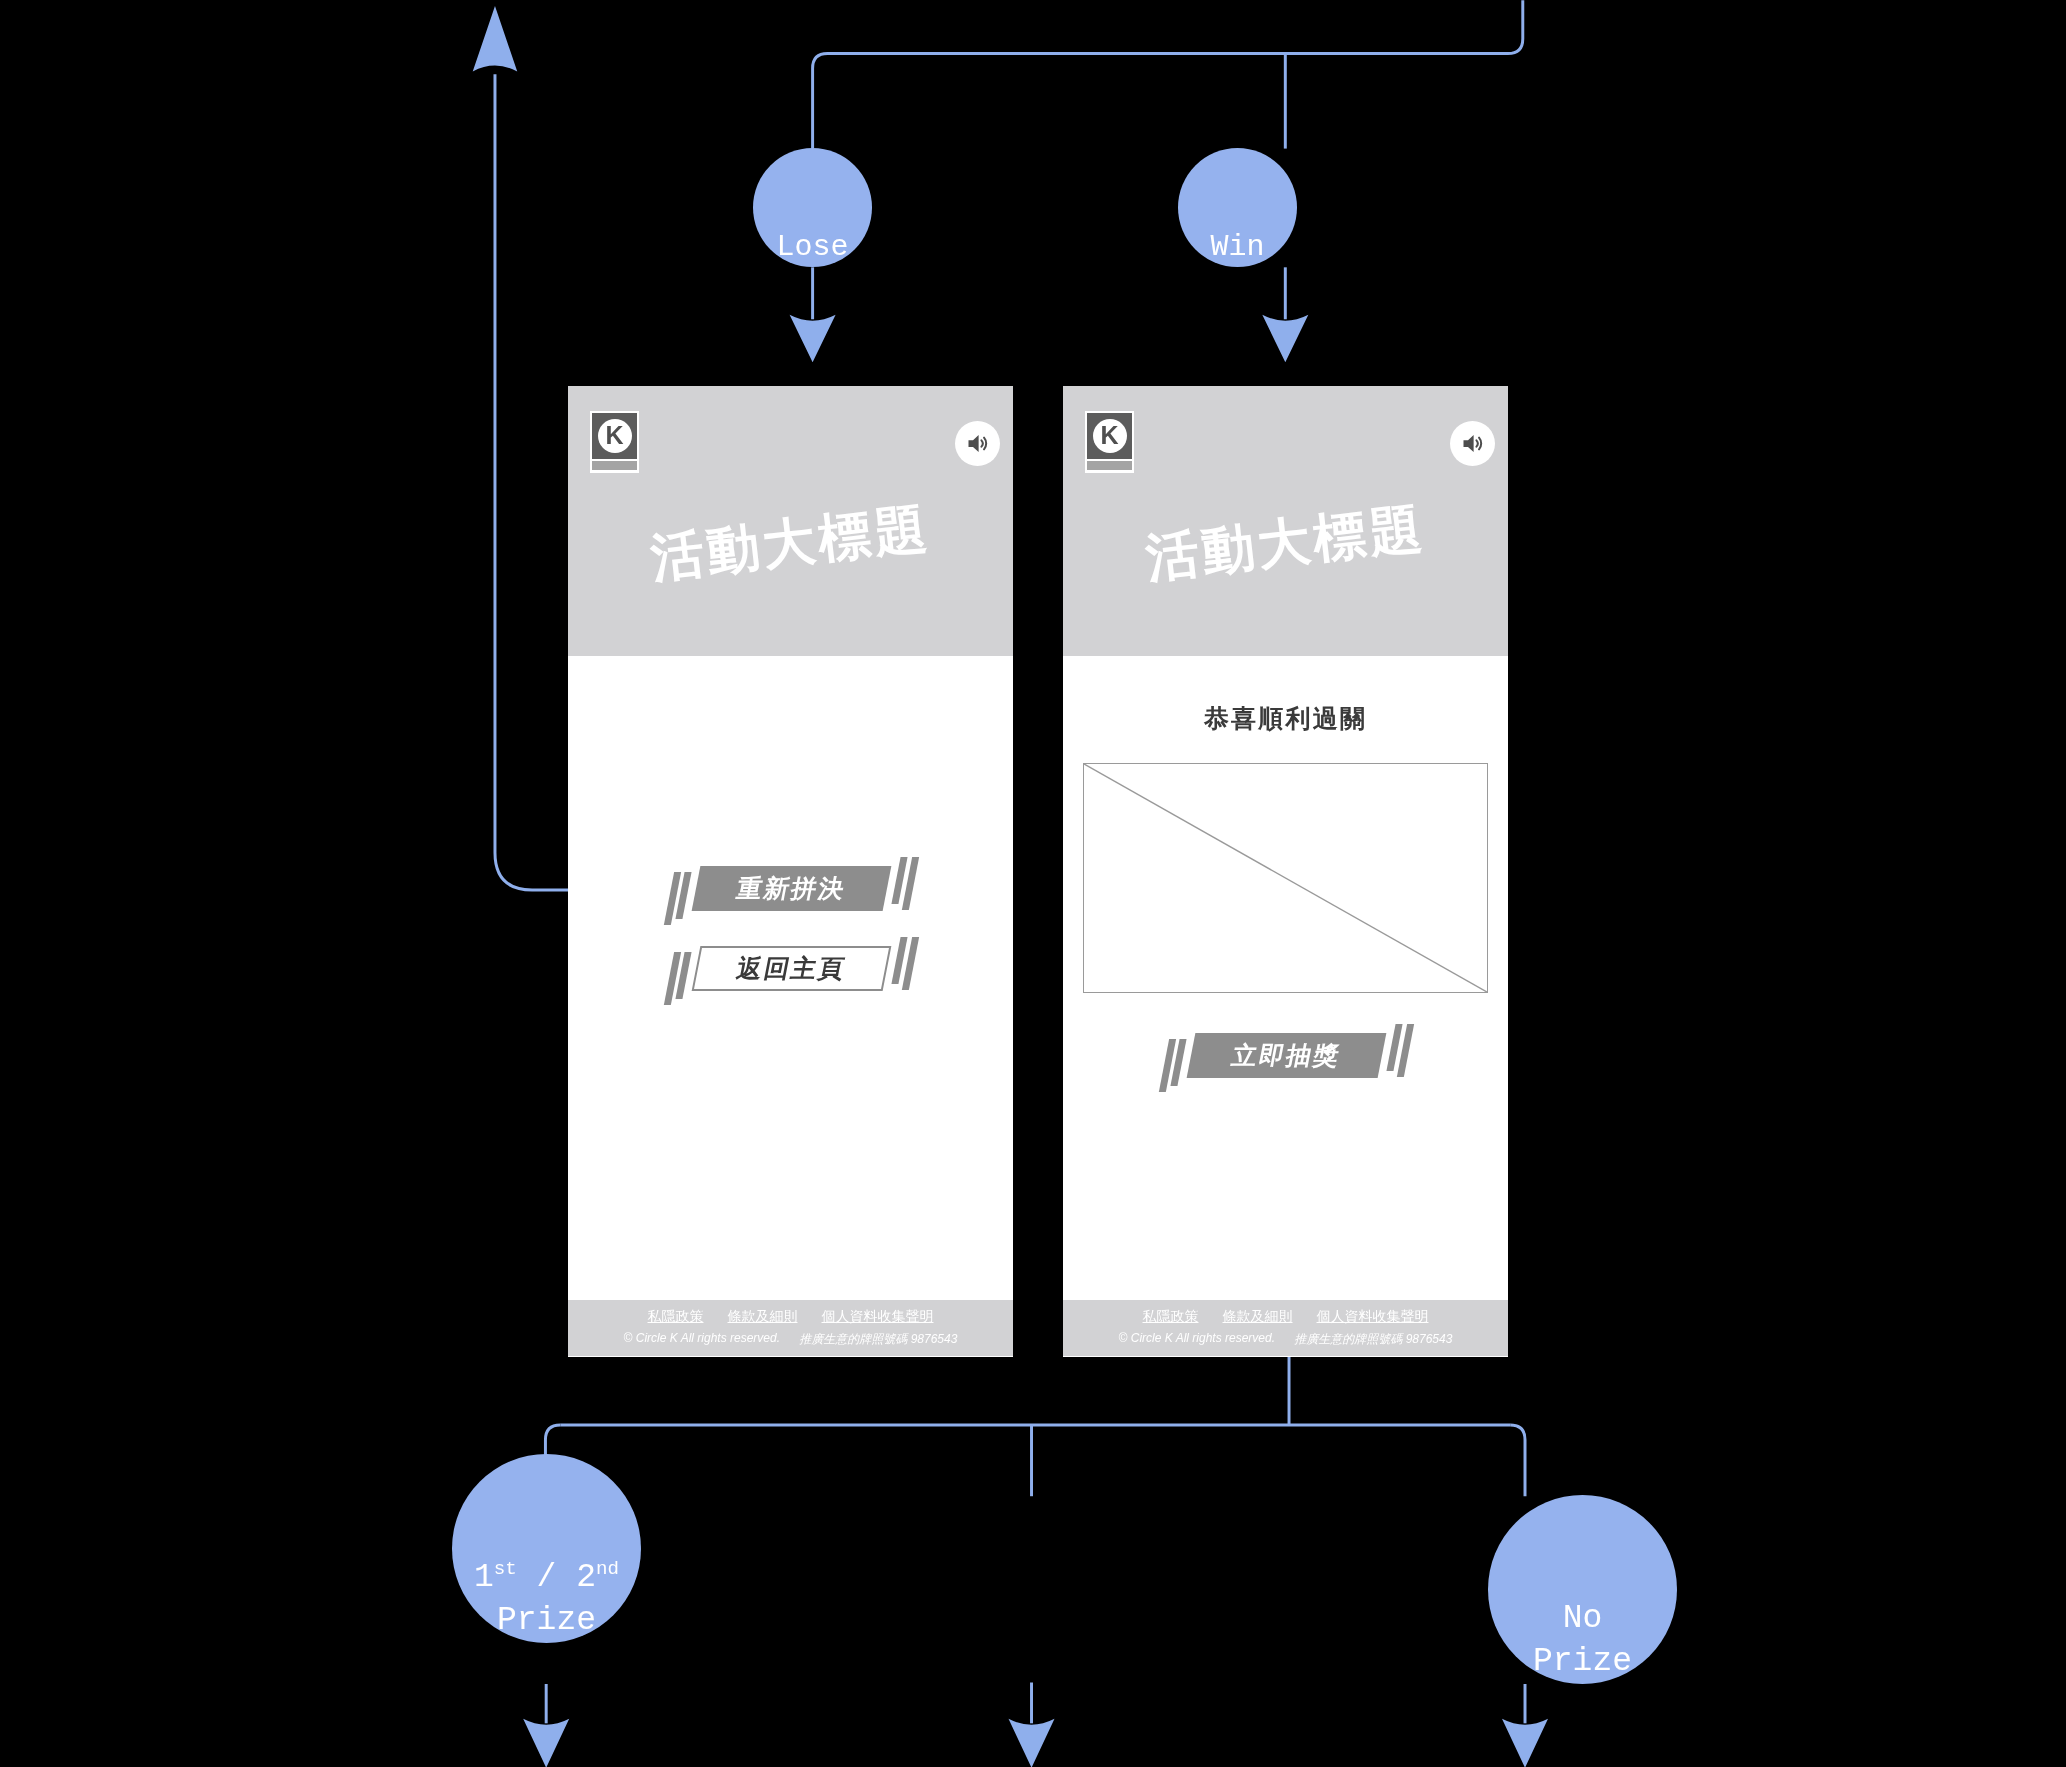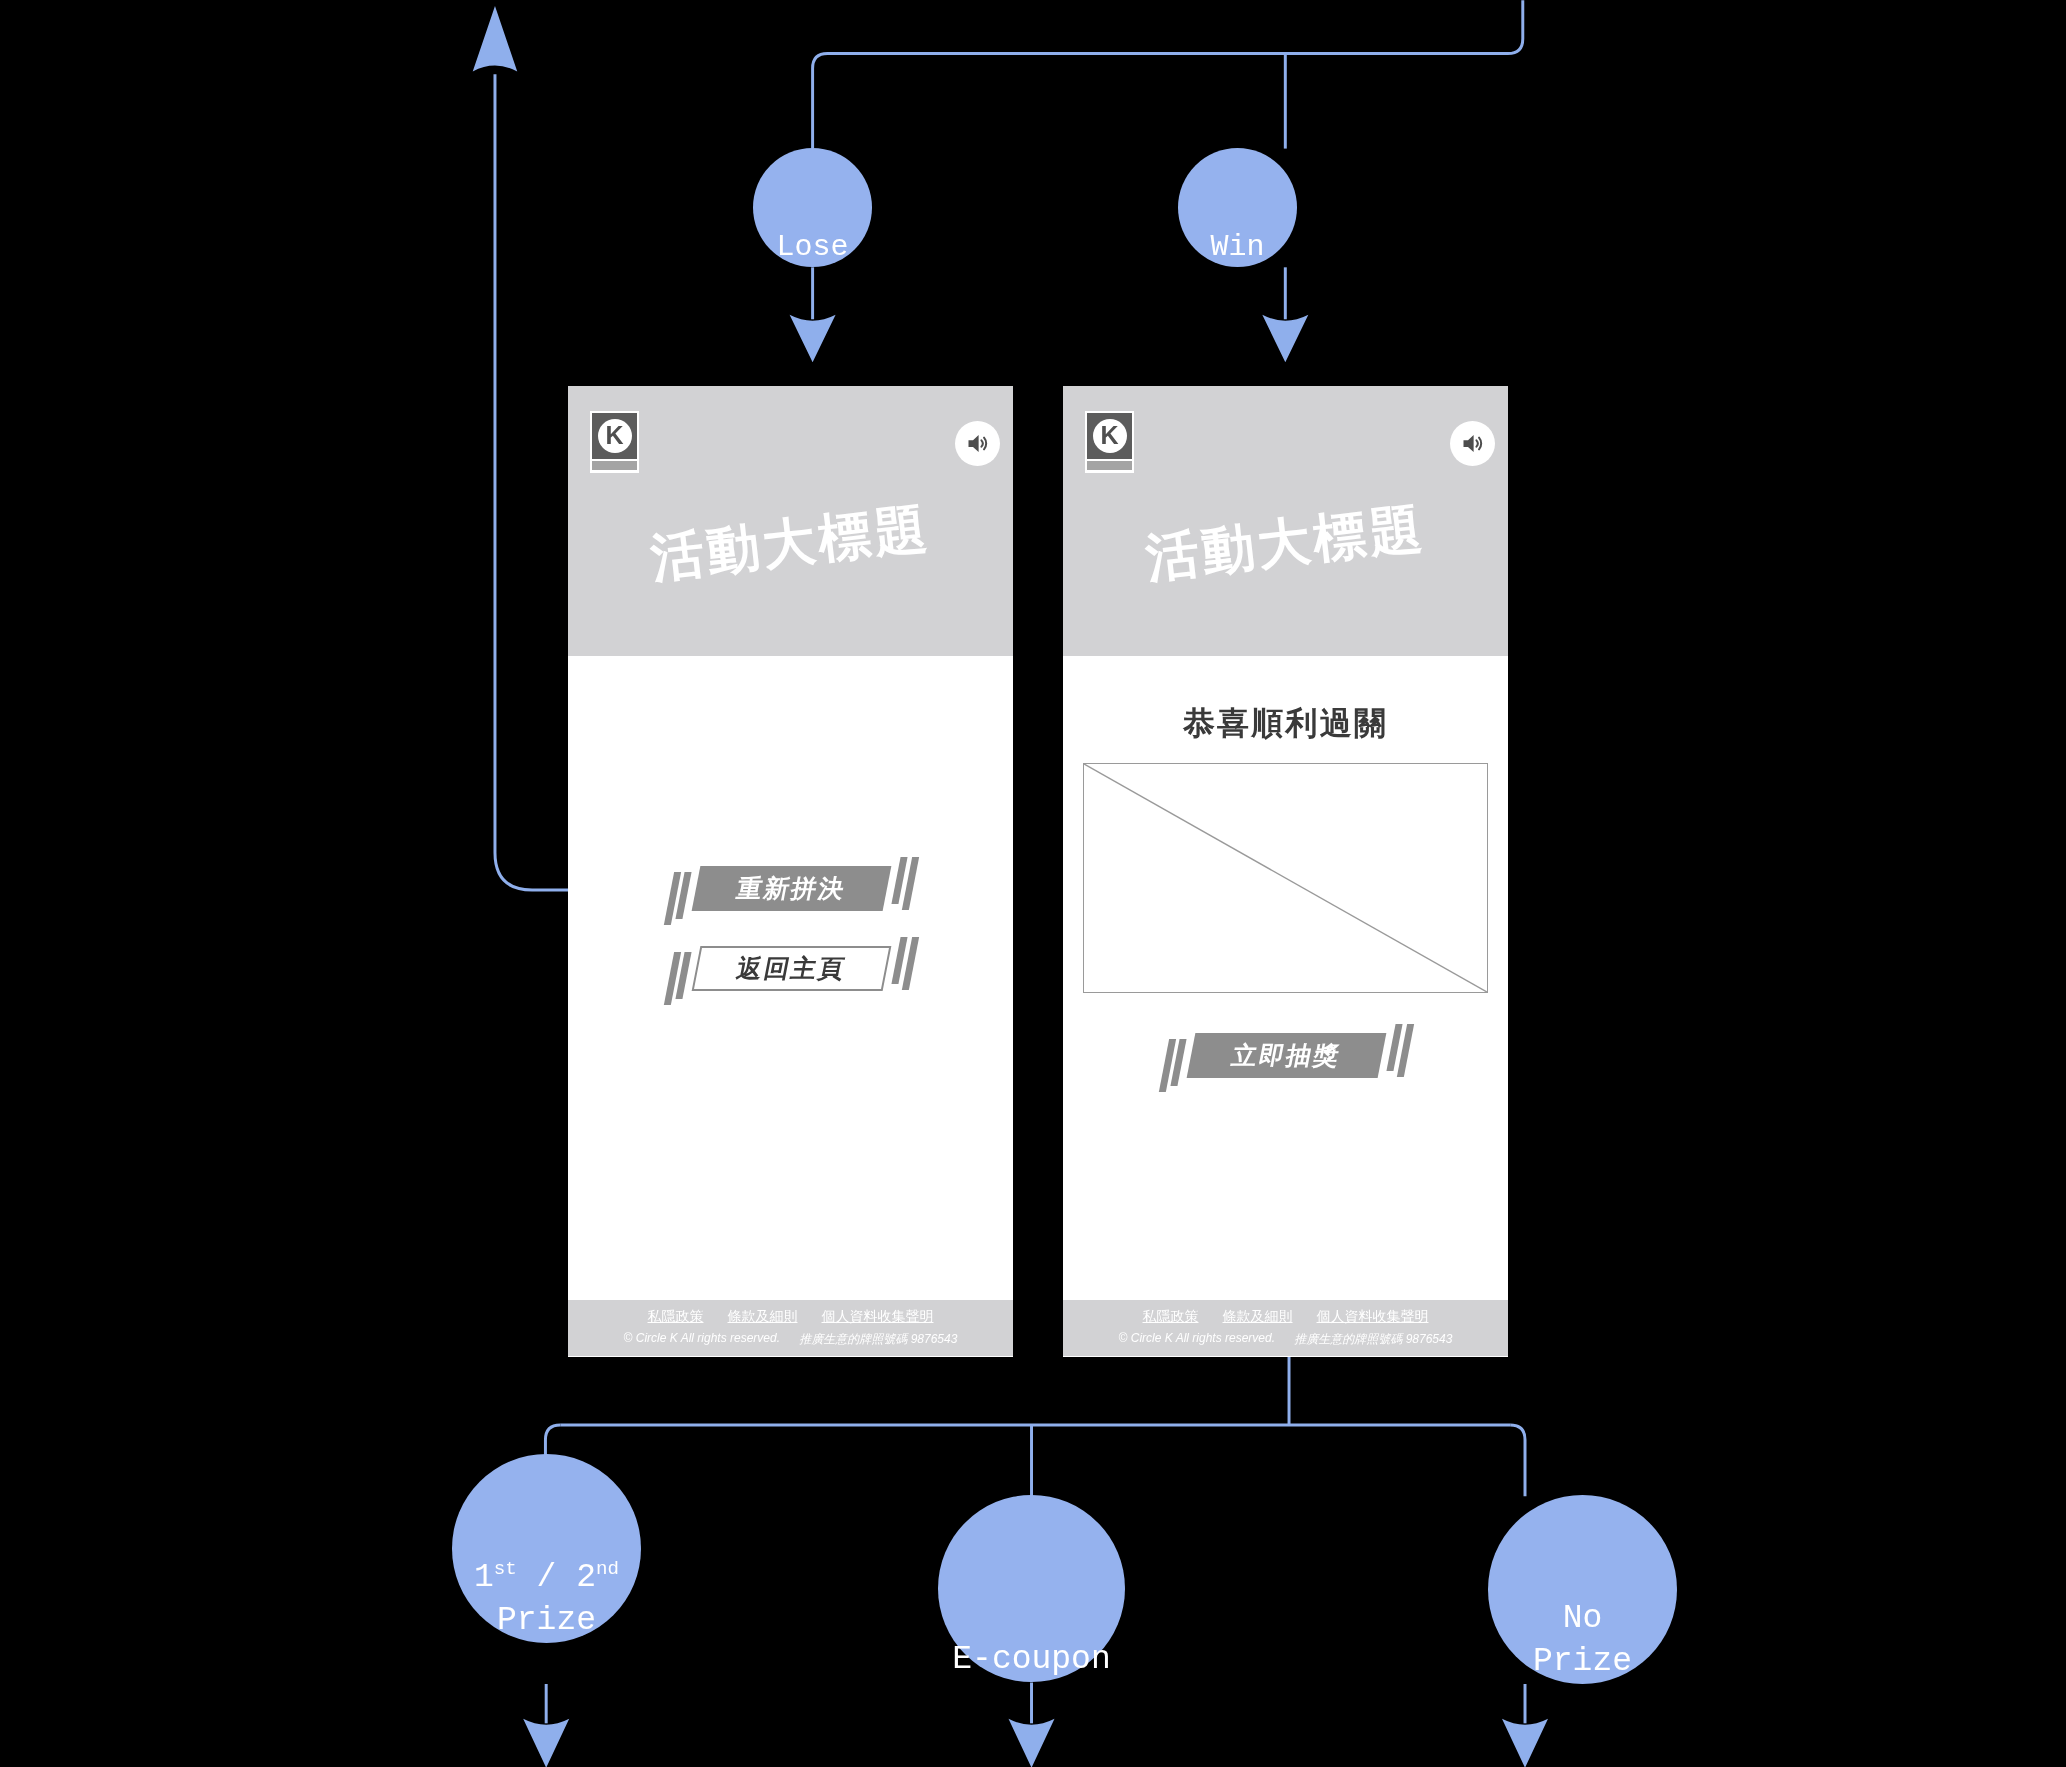--- a/index.html
+++ b/index.html
@@ -57,21 +57,21 @@
     position:absolute;left:387px;top:35px;width:45px;height:45px;border-radius:50%;
     background:#ffffff;display:flex;align-items:center;justify-content:center;
   }
   .ph-title{
     position:absolute;left:0;top:122px;width:100%;text-align:center;
     font-size:53px;font-weight:bold;color:#ffffff;letter-spacing:3px;
     transform:rotate(-6.5deg);
   }
   .result-text{
     position:absolute;left:0;width:100%;text-align:center;
-    font-size:32px;font-weight:800;color:var(--dark-text);letter-spacing:2.2px;
+    font-size:25px;font-weight:800;color:var(--dark-text);letter-spacing:2.2px;
   }
   .phone-lose .result-text{top:410px;}
   .phone-win  .result-text{top:316px;}
 
   
   .cta{position:absolute;width:191px;height:45px;}
   .cta-retry{left:128px;top:480px;}
   .cta-home{left:128px;top:560px;}
   .cta-draw{left:128px;top:647px;}
   .cta-body{
@@ -149,23 +149,20 @@
   <div class="node node-sm" style="left:1178px;top:148px;">
     <span>Win</span>
   </div>
 
   <div class="node node-lg" style="left:452px;top:1454px;">
     <div>
       <span>1</span><sup>st</sup><span> / </span><span>2</span><sup>nd</sup><br>
       <span>Prize</span>
     </div>
   </div>
-  <div class="node node-lg" style="left:938px;top:1495px;width:187px;height:187px;">
-    <span>E-coupon</span>
-  </div>
   <div class="node node-lg" style="left:1488px;top:1495px;">
     <div>
       <span>No</span><br>
       <span>Prize</span>
     </div>
   </div>
 
   <div class="phone phone-lose">
     <div class="ph-header">
       <div class="k-logo">

